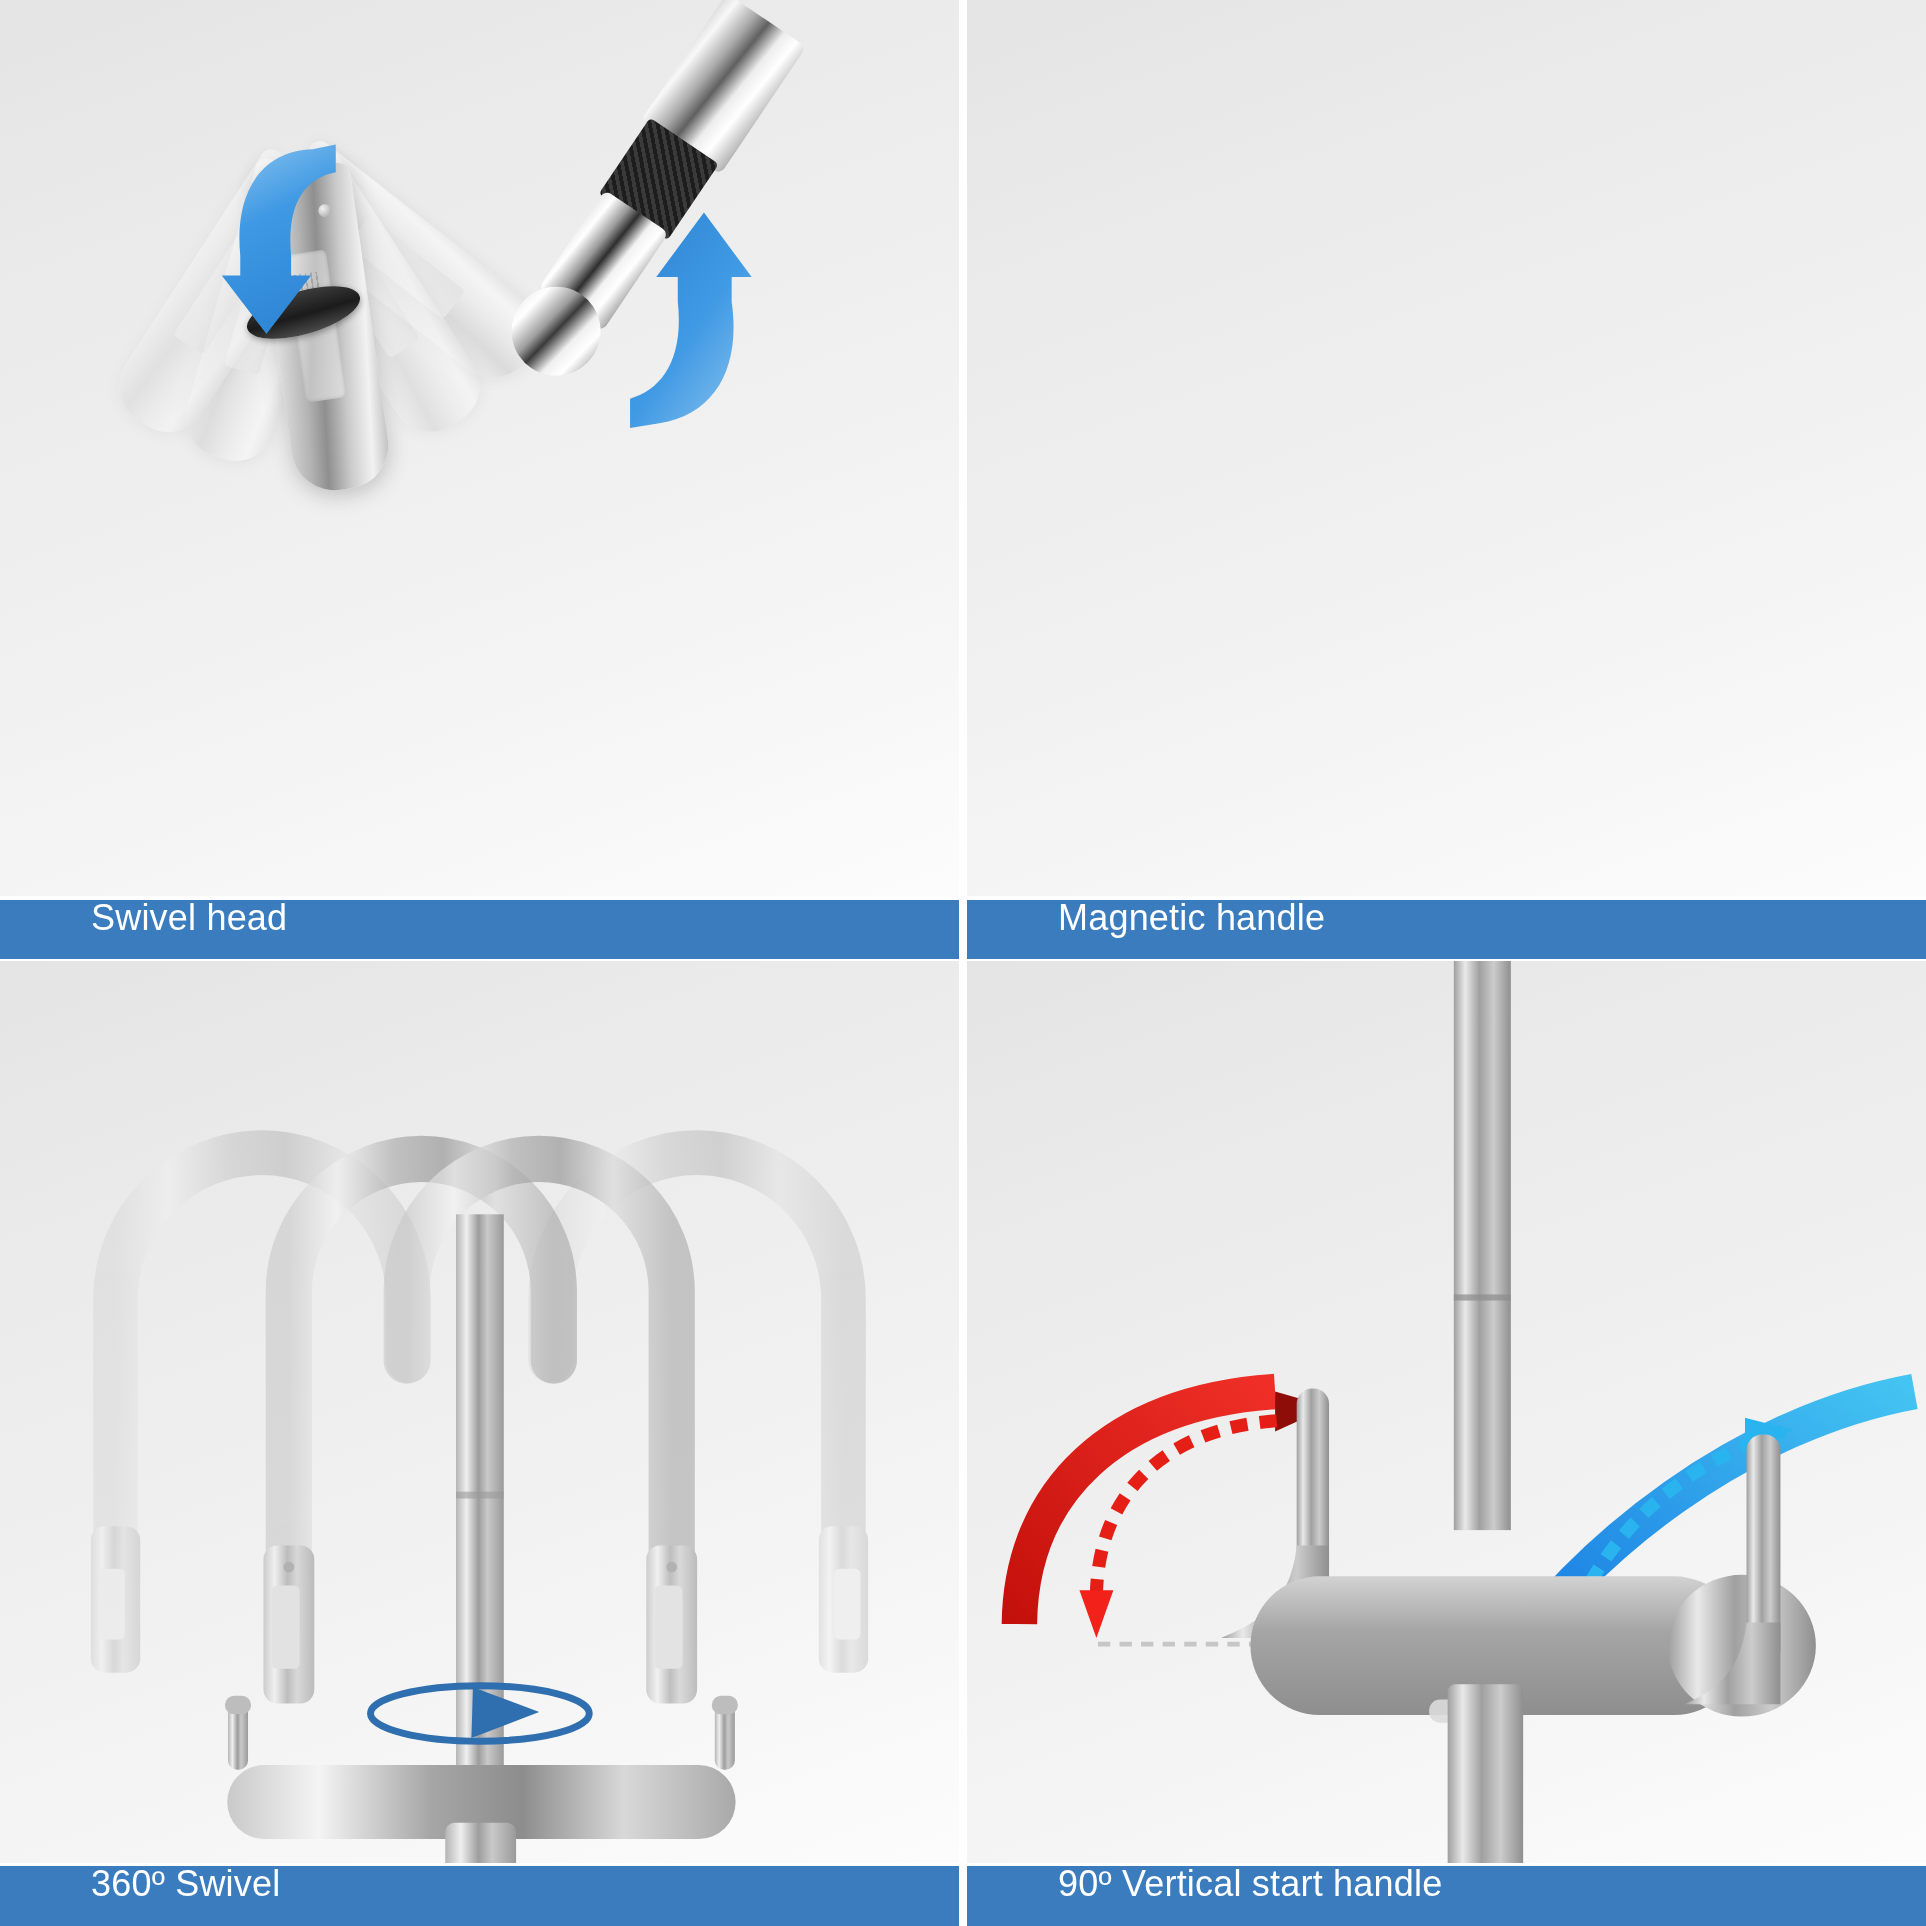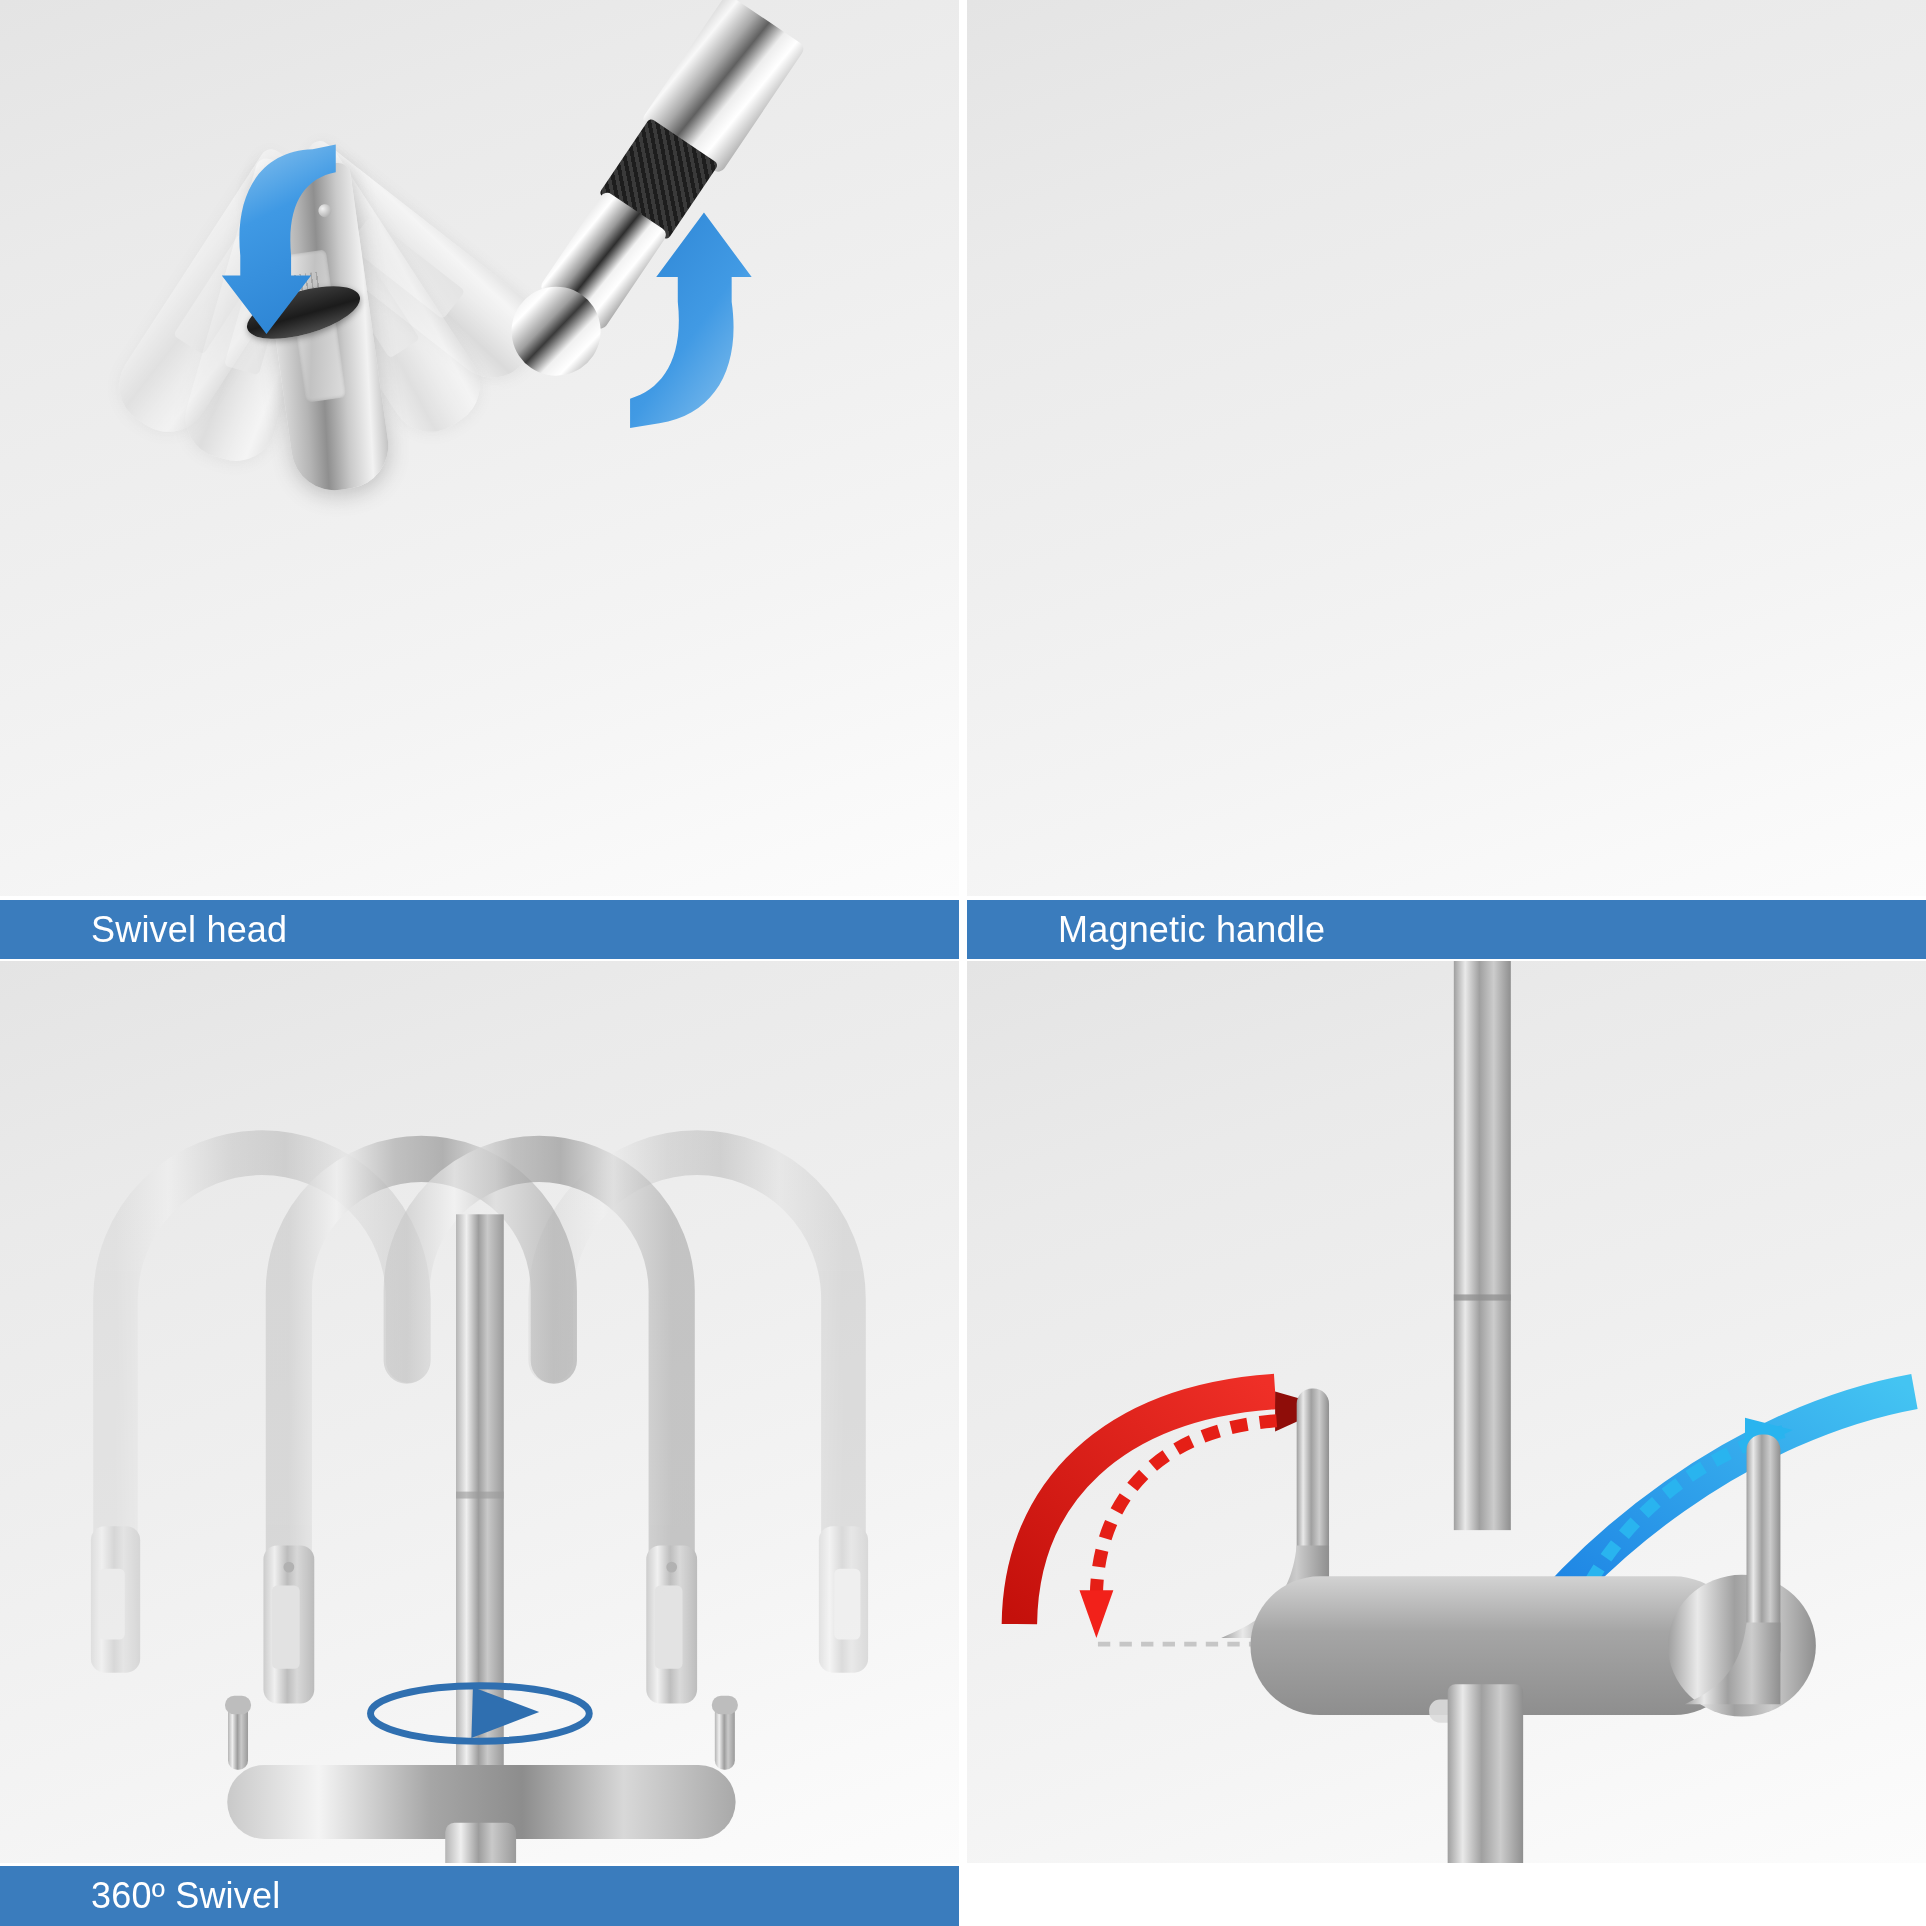--- a/index.html
+++ b/index.html
@@ -9,21 +9,21 @@
 
   
   .panel{position:absolute;overflow:hidden;
          background:linear-gradient(160deg,#e4e4e4 0%,#eaeaea 22%,#efefef 48%,#f4f4f4 70%,#f9f9f9 88%,#fcfcfc 100%);}
   .p-tl{left:0;    top:0;    width:959px;height:896px;}
   .p-tr{left:967px;top:0;   width:959px;height:896px;}
   .p-bl{left:0;    top:960px;width:959px;height:903px;}
   .p-br{left:967px;top:960px;width:959px;height:903px;}
 
   
-  .bar{position:absolute;background:#3a7cbd;display:flex;align-items:center;}
+  .bar{position:absolute;background:#3a7cbd;display:flex;}
   .bar span{color:#ffffff;font-size:36px;font-weight:400;letter-spacing:0.2px;
             margin-left:91px;line-height:1;}
   .bar-tl{left:0;    top:900px;width:959px;height:59px;}
   .bar-tr{left:967px;top:900px;width:959px;height:59px;}
   .bar-bl{left:0;    top:1866px;width:959px;height:60px;}
   .bar-br{left:967px;top:1866px;width:959px;height:60px;}
 
   
   .tl-stage{position:absolute;inset:0;}
 
@@ -309,20 +309,23 @@
           <ellipse cx="673" cy="1204" rx="88" ry="20" fill="#d4d4d4"></ellipse>
         </g>
       </svg>
 
     </div>
   </div>
 
   <div class="bar bar-bl">
     <span>360º Swivel</span>
   </div>
+  <div class="bar bar-br">
+    <span>90º Vertical start handle</span>
+  </div>
 
   <div class="divider" style="left:959px;top:0;width:7.7px;height:1926px;"></div>
   <div class="divider" style="left:0;top:896px;width:1926px;height:3.9px;"></div>
   <div class="divider" style="left:0;top:959px;width:1926px;height:1.5px;"></div>
   <div class="divider" style="left:0;top:1863px;width:1926px;height:3.1px;"></div>
 
 </div>
 
 
 </body></html>

